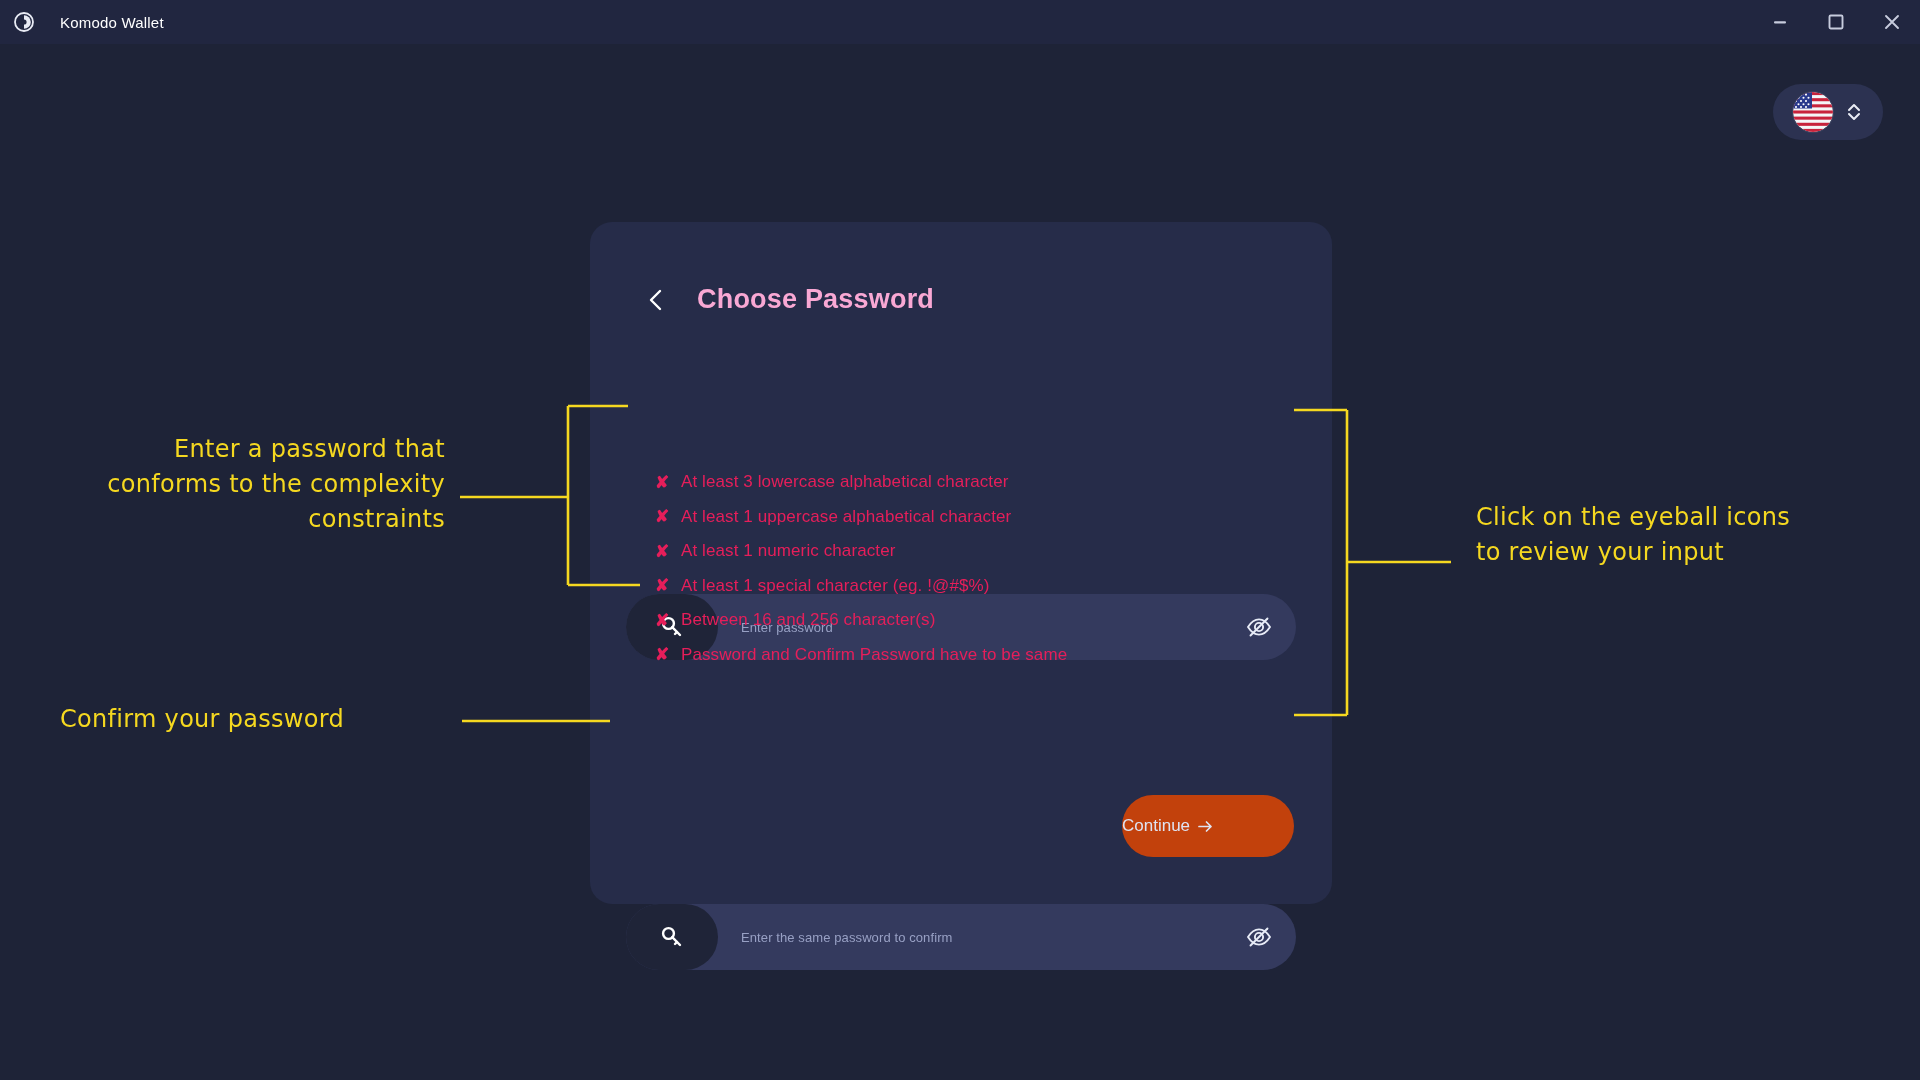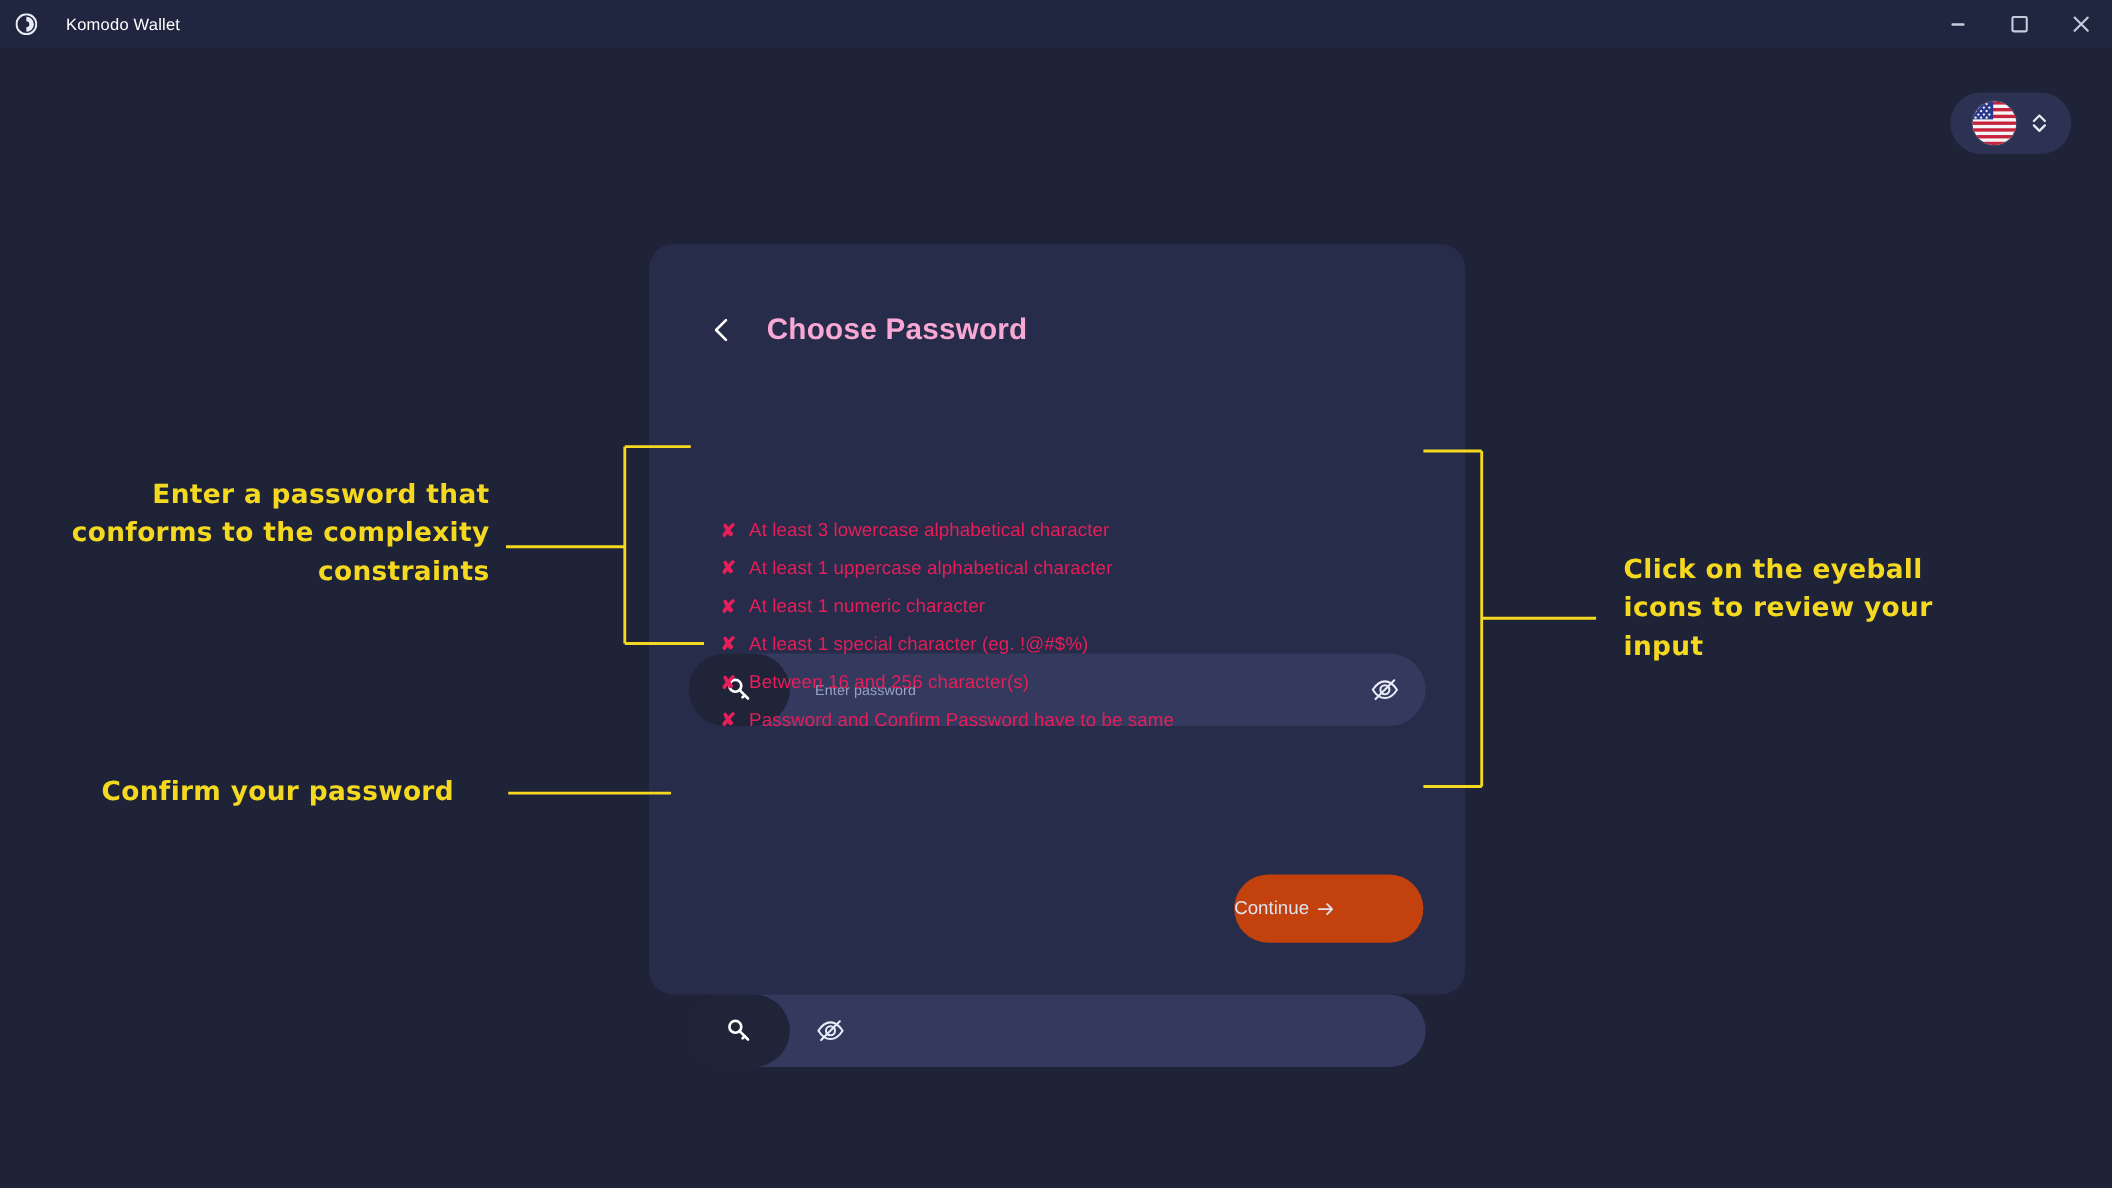--- a/index.html
+++ b/index.html
@@ -92,24 +92,24 @@
     border-radius: 31px; background: #c2410c;
     display: flex; align-items: center; gap: 7px;
     color: #dfe3f2; font-size: 17px;
   }
   .continue svg { width: 17px; height: 17px; display:block; }
 
   
   .anno {
     position: absolute; color: #f5d820; font-size: 24px; line-height: 35px;
     letter-spacing: .3px; font-family: "DejaVu Sans", sans-serif;
-    font-weight: 700;
+    font-weight: 400;
   }
   .anno.a1 { left: 60px; top: 432px; width: 385px; text-align: right; }
-  .anno.a2 { left: 60px; top: 702px; width: 385px; text-align: center; }
+  .anno.a2 { left: 60px; top: 702px; width: 385px; text-align: left; }
   .anno.a3 { left: 1476px; top: 500px; width: 330px; text-align: left; }
 
   svg.leaders { position: absolute; left: 0; top: 0; width: 1920px; height: 1080px; pointer-events: none; }
 </style>
 </head>
 <body>
 
 <div id="root">
 
   <div class="titlebar">
@@ -226,20 +226,21 @@
 
     <div class="field confirm">
       <span class="key-badge">
         <svg viewBox="0 0 26 26" xmlns="http://www.w3.org/2000/svg">
           <circle cx="9.5" cy="9.5" r="5.4" fill="none" stroke="#ffffff" stroke-width="2.4"></circle>
           <circle cx="9.5" cy="9.5" r="1.5" fill="#1f2438"></circle>
           <path d="M13.2 13.2 L21 21" stroke="#ffffff" stroke-width="2.4" stroke-linecap="round"></path>
           <path d="M18 18 L16 20" stroke="#ffffff" stroke-width="2.4" stroke-linecap="round"></path>
         </svg>
       </span>
+      <span class="field-text">Enter the same password to confirm</span>
       <span class="eye-btn">
         <svg viewBox="0 0 30 30" xmlns="http://www.w3.org/2000/svg">
           <path d="M4 15 C7.5 9.5 11 7.4 15 7.4 C19 7.4 22.5 9.5 26 15 C22.5 20.5 19 22.6 15 22.6 C11 22.6 7.5 20.5 4 15 Z" fill="none" stroke="#e8ecf7" stroke-width="1.9" stroke-linejoin="round"></path>
           <circle cx="15" cy="15" r="4.1" fill="none" stroke="#e8ecf7" stroke-width="1.9"></circle>
           <path d="M6.5 23.5 L23.5 6.5" stroke="#e8ecf7" stroke-width="1.9" stroke-linecap="round"></path>
         </svg>
       </span>
     </div>
   </div>
 

